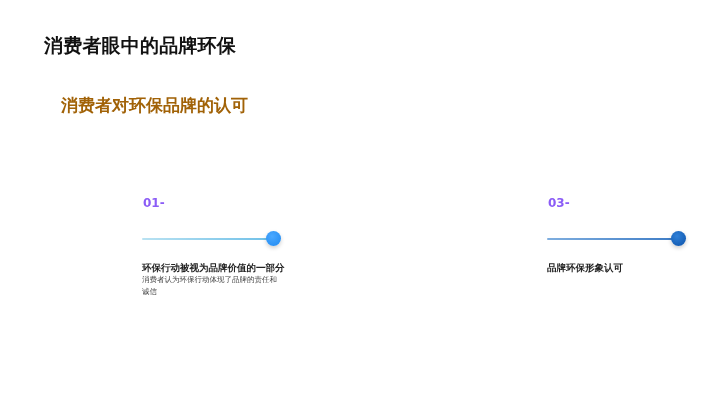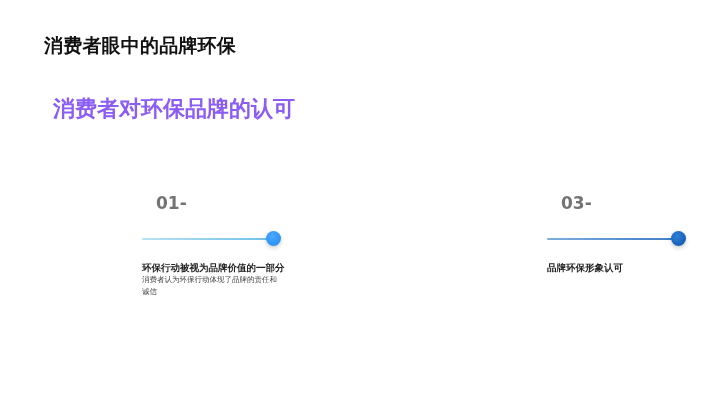--- a/index.html
+++ b/index.html
@@ -21,38 +21,38 @@
       position: absolute;
       left: 44px;
       top: 33px;
       font-size: 19px;
       font-weight: bold;
       color: #111111;
       letter-spacing: 0.2px;
     }
     .sub-title {
       position: absolute;
-      left: 53px;
+      left: 61px;
       top: 94px;
-      font-size: 22px;
+      font-size: 17px;
       font-weight: bold;
-      color: #8b5cf6;
+      color: #a16207;
     }
     .step {
       position: absolute;
       top: 194px;
       width: 180px;
     }
     .step .num {
-      font-size: 17px;
+      font-size: 12px;
       font-weight: bold;
-      color: #737373;
+      color: #8b5cf6;
       height: 18px;
       line-height: 18px;
-      margin-left: 14px;
+      margin-left: 1px;
     }
     .step .track {
       position: relative;
       margin-top: 19px;
       height: 16px;
       width: 140px;
     }
     .step .line {
       position: absolute;
       left: 0;

